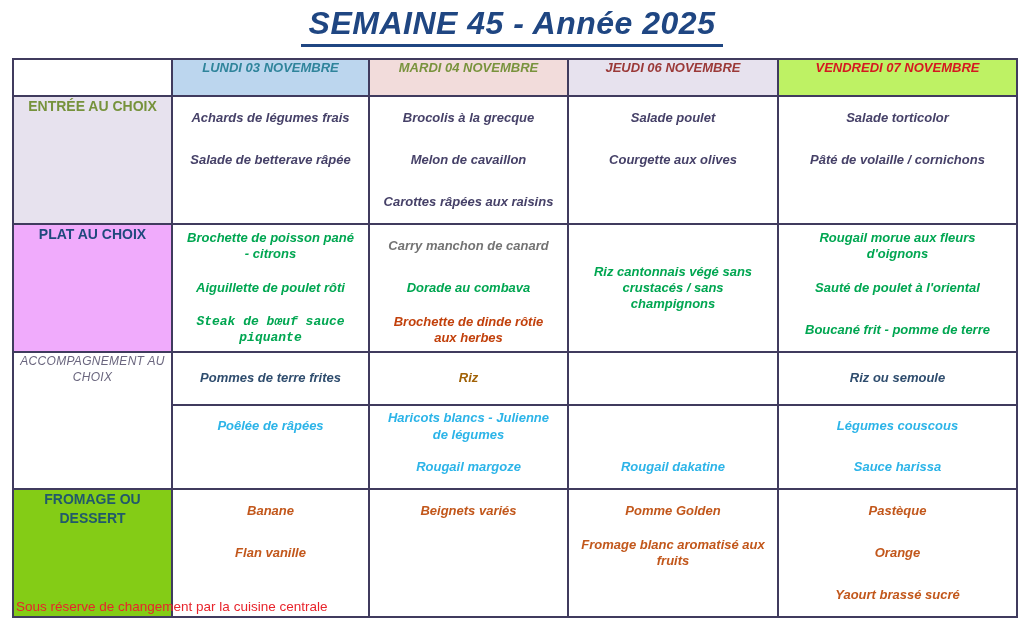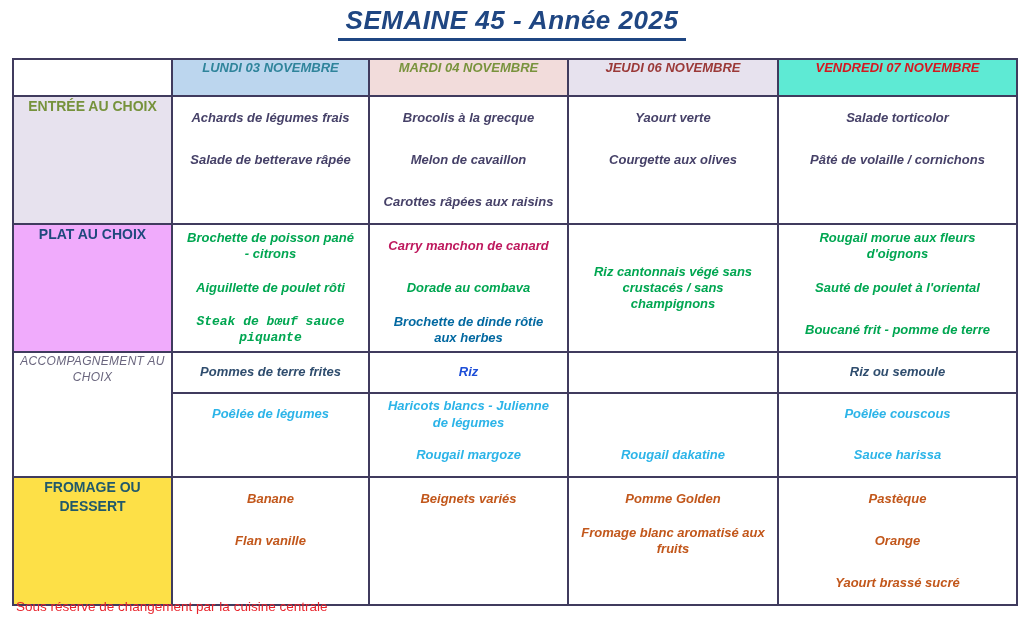--- a/index.html
+++ b/index.html
@@ -2,21 +2,21 @@
 <html><head>
 <meta charset="utf-8">
 <style>
   html,body{margin:0;padding:0;}
   body{
     width:1024px;height:623px;background:#ffffff;position:relative;overflow:hidden;
     font-family:"Liberation Sans", sans-serif;
   }
   .title-wrap{position:absolute;top:5px;left:0;width:100%;text-align:center;}
   .page-title{
-    display:inline-block;font-size:26px;font-weight:bold;font-style:italic;
+    display:inline-block;font-size:32px;font-weight:bold;font-style:italic;
     color:#1F4682;border-bottom:3px solid #1F4682;padding:0 8px 2px 8px;letter-spacing:.5px;
   }
   table.menu{
     position:absolute;left:12px;top:58px;border-collapse:collapse;table-layout:fixed;
   }
   table.menu td, table.menu th{
     border:2px solid #403B5E;padding:0;vertical-align:top;overflow:hidden;
   }
   td.corner{border:none;background:#ffffff;}
   th.day{
@@ -31,21 +31,21 @@
     font-weight:normal;font-style:italic;font-size:12px;color:#6A667E;background:#ffffff;
     letter-spacing:.3px;
   }
   td.cell{background:#ffffff;}
   .slot{
     display:flex;align-items:center;justify-content:center;text-align:center;
     font-style:italic;font-weight:bold;font-size:13px;line-height:1.25;padding:0 12px;
     height:42px;
   }
   .slot.sm{height:41px;}
-  .slot.top{height:39px;}
+  .slot.top{height:51px;}
   td.sub-top{border-bottom-width:1px;border-bottom-color:#75717E;}
   td.sub-bottom{border-top-width:1px;border-top-color:#75717E;}
   .footer-note{
     position:absolute;left:16px;top:599px;font-size:13.5px;color:#E8242C;
   }
 </style>
 </head>
 <body>
 
 <div class="title-wrap">
@@ -59,98 +59,98 @@
       <col style="width:199px">
     <col style="width:210px">
       <col style="width:239px">
   </colgroup>
   <tbody>
       <tr style="height: 37px;">
         <td class="corner"></td>
         <th class="day" style="background: rgb(188, 214, 238); color: rgb(47, 132, 155);">LUNDI 03 NOVEMBRE</th>
         <th class="day" style="background: rgb(242, 220, 219); color: rgb(121, 147, 61);">MARDI 04 NOVEMBRE</th>
         <th class="day" style="background: rgb(231, 226, 238); color: rgb(155, 57, 56);">JEUDI 06 NOVEMBRE</th>
-        <th class="day" style="background: #5eead4; color: rgb(213, 25, 32); font-style: italic;">VENDREDI 07 NOVEMBRE</th>
+        <th class="day" style="background: #bef264; color: rgb(213, 25, 32); font-style: italic;">VENDREDI 07 NOVEMBRE</th>
       </tr>
       <tr style="height: 125px;">
         <th class="rowhead" style="background: rgb(231, 226, 238); color: rgb(118, 146, 60);">ENTRÉE AU CHOIX</th>
         <td class="cell">
           <div class="slot" style="color: rgb(70, 65, 104);">Achards de légumes frais</div>
           <div class="slot" style="color: rgb(70, 65, 104);">Salade de betterave râpée</div>
         </td>
         <td class="cell">
           <div class="slot" style="color: rgb(70, 65, 104);">Brocolis à la grecque</div>
           <div class="slot" style="color: rgb(70, 65, 104);">Melon de cavaillon</div>
           <div class="slot" style="color: rgb(70, 65, 104);">Carottes râpées aux raisins</div>
         </td>
         <td class="cell">
-          <div class="slot" style="color: rgb(70, 65, 104);">Yaourt verte</div>
+          <div class="slot" style="color: rgb(70, 65, 104);">Salade poulet</div>
           <div class="slot" style="color: rgb(70, 65, 104);">Courgette aux olives</div>
         </td>
         <td class="cell">
           <div class="slot" style="color: rgb(70, 65, 104);">Salade torticolor</div>
           <div class="slot" style="color: rgb(70, 65, 104);">Pâté de volaille / cornichons</div>
         </td>
       </tr>
       <tr style="height: 127px;">
         <th class="rowhead" style="background: #f0abfc; color: rgb(31, 73, 125);">PLAT AU CHOIX</th>
         <td class="cell">
           <div class="slot" style="color: rgb(0, 166, 81);">Brochette de poisson pané - citrons</div>
           <div class="slot" style="color: rgb(0, 166, 81);">Aiguillette de poulet rôti</div>
           <div class="slot" style="color: rgb(0, 166, 81); font-family: Liberation Mono, monospace;">Steak de bœuf sauce piquante</div>
         </td>
         <td class="cell">
-          <div class="slot" style="color: #be185d; text-align: right;">Carry manchon de canard</div>
+          <div class="slot" style="color: #737373; text-align: right;">Carry manchon de canard</div>
           <div class="slot" style="color: rgb(0, 166, 81);">Dorade au combava</div>
-          <div class="slot" style="color: #0369a1;">Brochette de dinde rôtie aux herbes</div>
+          <div class="slot" style="color: #c2410c;">Brochette de dinde rôtie aux herbes</div>
         </td>
         <td class="cell">
           <div class="slot" style="color: rgb(0, 166, 81);"></div>
           <div class="slot" style="color: rgb(0, 166, 81);">Riz cantonnais végé sans crustacés / sans champignons</div>
         </td>
         <td class="cell">
           <div class="slot" style="color: rgb(0, 166, 81);">Rougail morue aux fleurs d'oignons</div>
           <div class="slot" style="color: rgb(0, 166, 81);">Sauté de poulet à l'oriental</div>
           <div class="slot" style="color: rgb(0, 166, 81);">Boucané frit - pomme de terre</div>
         </td>
       </tr>
       <tr style="height: 40px;">
         <th class="rowhead accomp" rowspan="2" style="background: rgb(255, 255, 255); color: rgb(106, 102, 126);">ACCOMPAGNEMENT AU CHOIX</th>
         <td class="cell sub-top">
           <div class="slot top" style="color: rgb(47, 77, 110);">Pommes de terre frites</div>
         </td>
         <td class="cell sub-top">
-          <div class="slot top" style="color: #1d4ed8;">Riz</div>
+          <div class="slot top" style="color: #a16207;">Riz</div>
         </td>
         <td class="cell sub-top">
           <div class="slot top" style="color: rgb(47, 77, 110);"></div>
         </td>
         <td class="cell sub-top">
           <div class="slot top" style="color: rgb(47, 77, 110);">Riz ou semoule</div>
         </td>
       </tr>
       <tr style="height: 83px;">
         <td class="cell sub-bottom">
-          <div class="slot sm" style="color: rgb(44, 180, 232);">Poêlée de légumes</div>
+          <div class="slot sm" style="color: rgb(44, 180, 232);">Poêlée de râpées</div>
         </td>
         <td class="cell sub-bottom">
           <div class="slot sm" style="color: rgb(44, 180, 232);">Haricots blancs - Julienne de légumes</div>
           <div class="slot sm" style="color: rgb(44, 180, 232);">Rougail margoze</div>
         </td>
         <td class="cell sub-bottom">
           <div class="slot sm" style="color: rgb(44, 180, 232);"></div>
           <div class="slot sm" style="color: rgb(44, 180, 232);">Rougail dakatine</div>
         </td>
         <td class="cell sub-bottom">
-          <div class="slot sm" style="color: rgb(44, 180, 232);">Poêlée couscous</div>
+          <div class="slot sm" style="color: rgb(44, 180, 232);">Légumes couscous</div>
           <div class="slot sm" style="color: rgb(44, 180, 232);">Sauce harissa</div>
         </td>
       </tr>
       <tr style="height: 127px;">
-        <th class="rowhead" style="background: #fde047; color: rgb(33, 89, 107);">FROMAGE OU DESSERT</th>
+        <th class="rowhead" style="background: #84cc16; color: rgb(33, 89, 107);">FROMAGE OU DESSERT</th>
         <td class="cell">
           <div class="slot" style="color: rgb(194, 87, 27);">Banane</div>
           <div class="slot" style="color: rgb(194, 87, 27);">Flan vanille</div>
         </td>
         <td class="cell">
           <div class="slot" style="color: rgb(194, 87, 27);">Beignets variés</div>
         </td>
         <td class="cell">
           <div class="slot" style="color: rgb(194, 87, 27);">Pomme Golden</div>
           <div class="slot" style="color: rgb(194, 87, 27);">Fromage blanc aromatisé aux fruits</div>

